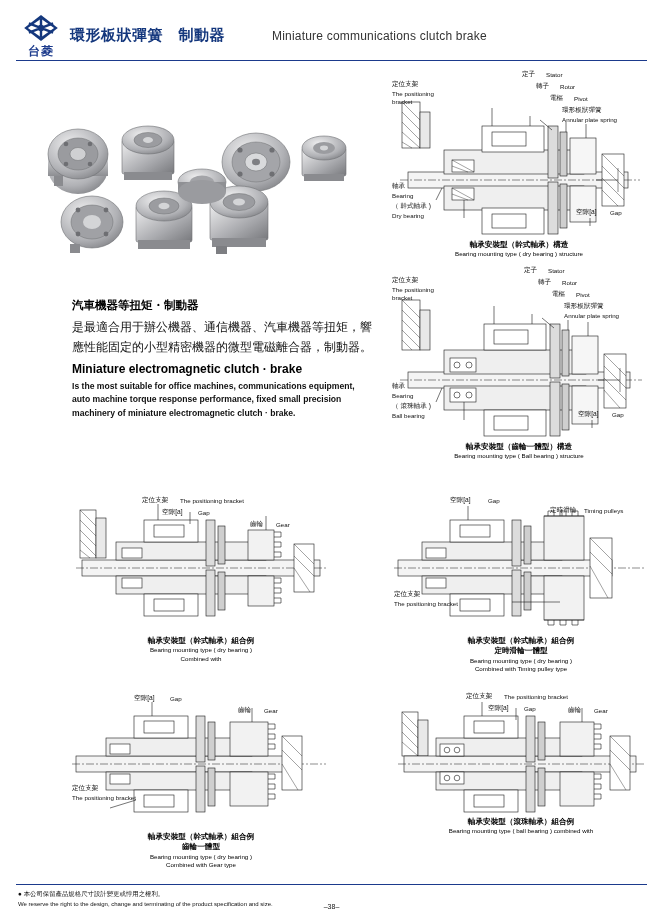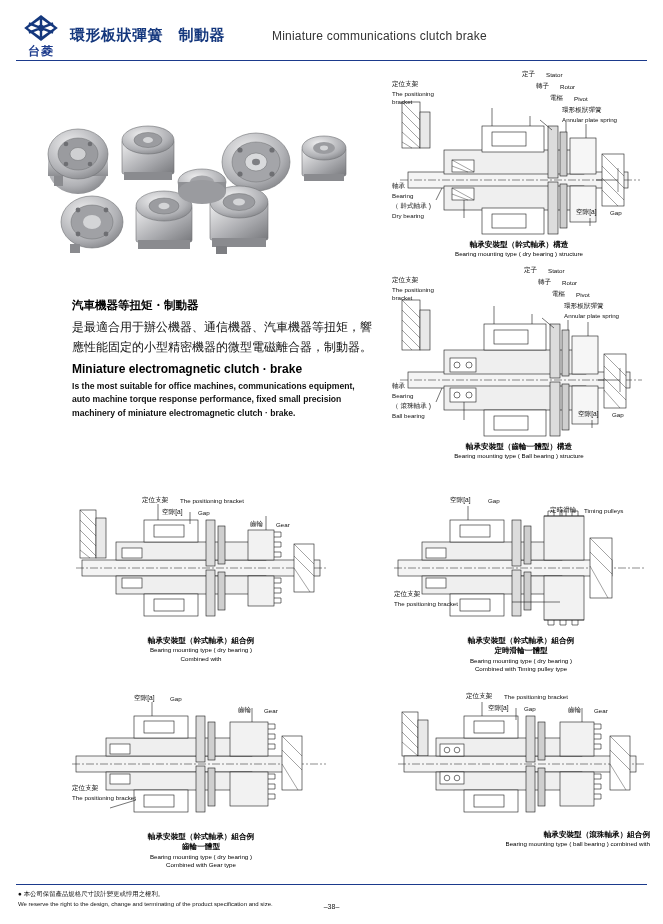--- a/index.html
+++ b/index.html
@@ -482,21 +482,21 @@
       <path d="M218,42 L238,62 M218,56 L238,76 M218,70 L234,96" stroke-width="0.4"></path>
       <path d="M90,8 L90,22 M124,14 L124,26 M190,14 L190,28"></path>
     </g>
   </svg>
   <div class="lbl cn" style="left:74px; top:-2px;">定位支架</div>
   <div class="lbl" style="left:112px; top:-1px;">The positioning bracket</div>
   <div class="lbl cn" style="left:96px; top:10px;">空隙[a]</div>
   <div class="lbl" style="left:132px; top:11px;">Gap</div>
   <div class="lbl cn" style="left:176px; top:12px;">齒輪</div>
   <div class="lbl" style="left:202px; top:13px;">Gear</div>
-  <div class="cap" style="left:0; top:136px; width:258px;text-align:right;">
+  <div class="cap" style="left:0; top:123px; width:258px;">
     <div class="c1">軸承安裝型（滾珠軸承）組合例</div>
     <div class="c2">Bearing mounting type ( ball bearing ) combined with</div>
   </div>
 </div>
 
 <div class="hr-bot"></div>
 <div class="foot-cn">● 本公司保留產品規格尺寸設計變更或悖用之權利。</div>
 <div class="foot-en">We reserve the right to the design, change and terminating of the product specification and size.</div>
 <div class="page-no">–38–</div>
 

